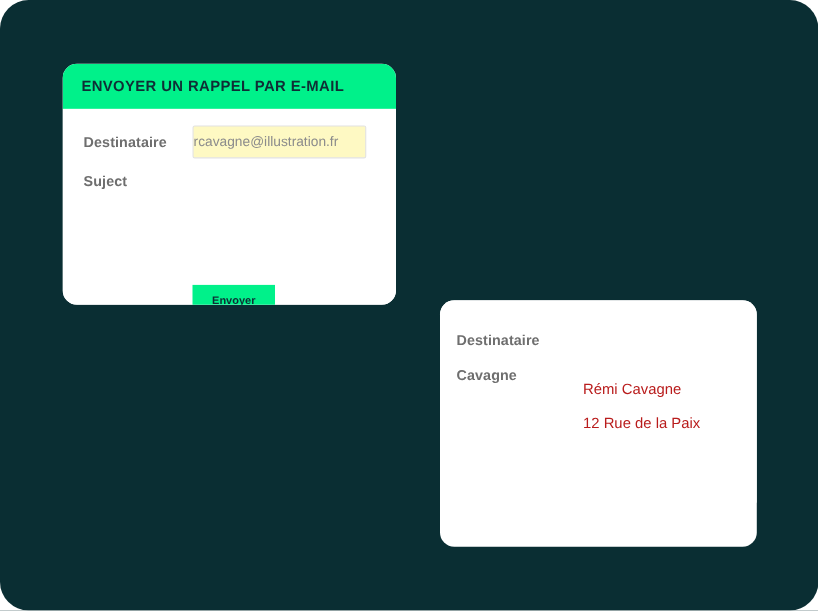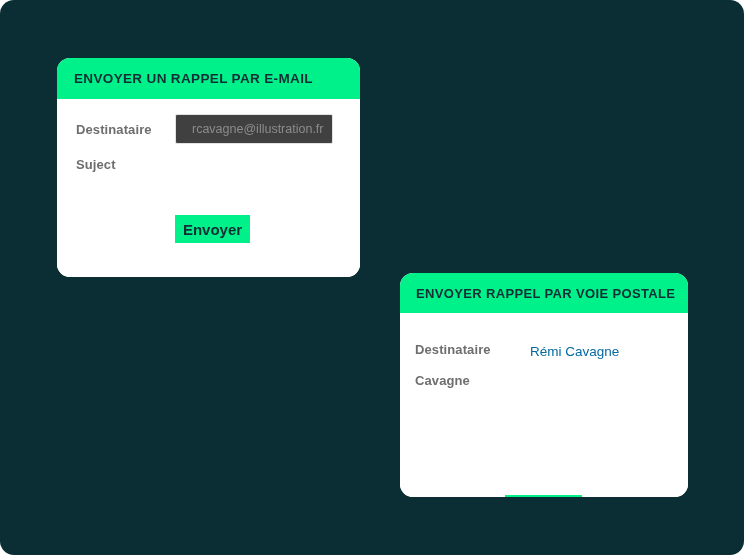--- a/index.html
+++ b/index.html
@@ -12,21 +12,21 @@
     height: 555px;
     overflow: hidden;
     font-family: "Liberation Sans", sans-serif;
   }
 
   #page {
     position: relative;
     width: 744px;
     height: 555px;
     background: #0A2E33;
-    border-radius: 14px;
+    border-radius: 26px;
     overflow: hidden;
   }
 
   
   .card {
     position: absolute;
     background: #ffffff;
     border-radius: 13px;
     overflow: hidden;
   }
@@ -78,44 +78,45 @@
     font-weight: bold;
     letter-spacing: 0.1px;
   }
   .form-input {
     position: absolute;
     left: 118px;
     width: 158px;
     height: 30px;
     box-sizing: border-box;
     border: 1px solid #E2E2E2;
-    background: #404040;
+    background: #fef9c3;
     border-radius: 2px;
     display: flex;
     align-items: center;
-    padding-left: 16px;
+    padding-left: 0;
   }
   .form-input span {
     color: #8C8C8C;
     font-size: 12.5px;
     white-space: nowrap;
   }
   #row-destinataire { top: 14px; }
   #row-sujet { top: 49px; }
 
   .btn-send {
     position: absolute;
     background: #00F18A;
     border: none;
     color: #0F2E35;
     font-family: "Liberation Sans", sans-serif;
-    font-size: 15px;
+    font-size: 10px;
     font-weight: bold;
     cursor: pointer;
     padding: 4px;
+    margin-top: 44px;
   }
   #btn-send-email {
     left: 118px;
     top: 116px;
     width: 75px;
     height: 28px;
   }
 
   
   #card-postal {
@@ -143,23 +144,24 @@
     position: absolute;
     left: 15px;
     color: #6E6E6E;
     font-size: 13px;
     font-weight: bold;
     letter-spacing: 0.1px;
   }
   .info-value {
     position: absolute;
     left: 130px;
-    color: #0369a1;
+    color: #b91c1c;
     font-size: 13.5px;
     line-height: 19.5px;
+    margin-top: 42px;
   }
   .info-value div { white-space: nowrap; }
   #row-dest-postal { top: 29px; }
   #row-adresse { top: 60px; }
 
   #btn-send-postal {
     left: 105px;
     top: 182px;
     width: 77px;
     height: 27px;
@@ -189,36 +191,34 @@
         <div class="form-label">Suject</div>
       </div>
 
       <button class="btn-send" id="btn-send-email">Envoyer</button>
 
     </div>
   </div>
 
   <div class="card" id="card-postal">
 
-    <div class="card-header">
-      <div class="card-title">ENVOYER RAPPEL PAR VOIE POSTALE</div>
-    </div>
 
     <div class="card-body">
 
       <div class="info-row" id="row-dest-postal">
         <div class="info-label">Destinataire</div>
         <div class="info-value">
           <div>Rémi Cavagne</div>
         </div>
       </div>
 
       <div class="info-row" id="row-adresse">
         <div class="info-label">Cavagne</div>
         <div class="info-value">
+          <div>12 Rue de la Paix</div>
         </div>
       </div>
 
       <button class="btn-send" id="btn-send-postal">Envoyer</button>
 
     </div>
   </div>
 
 </div>
 

